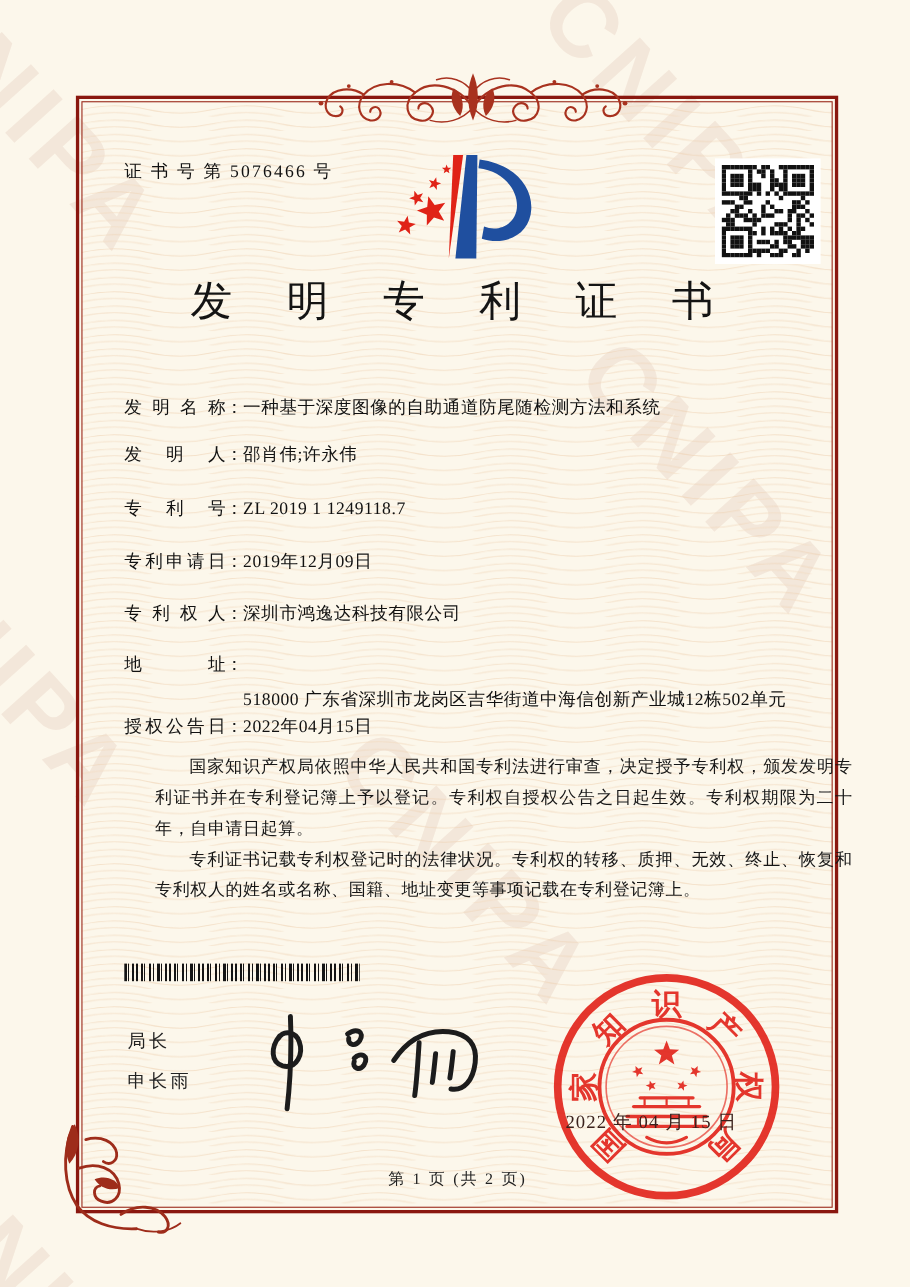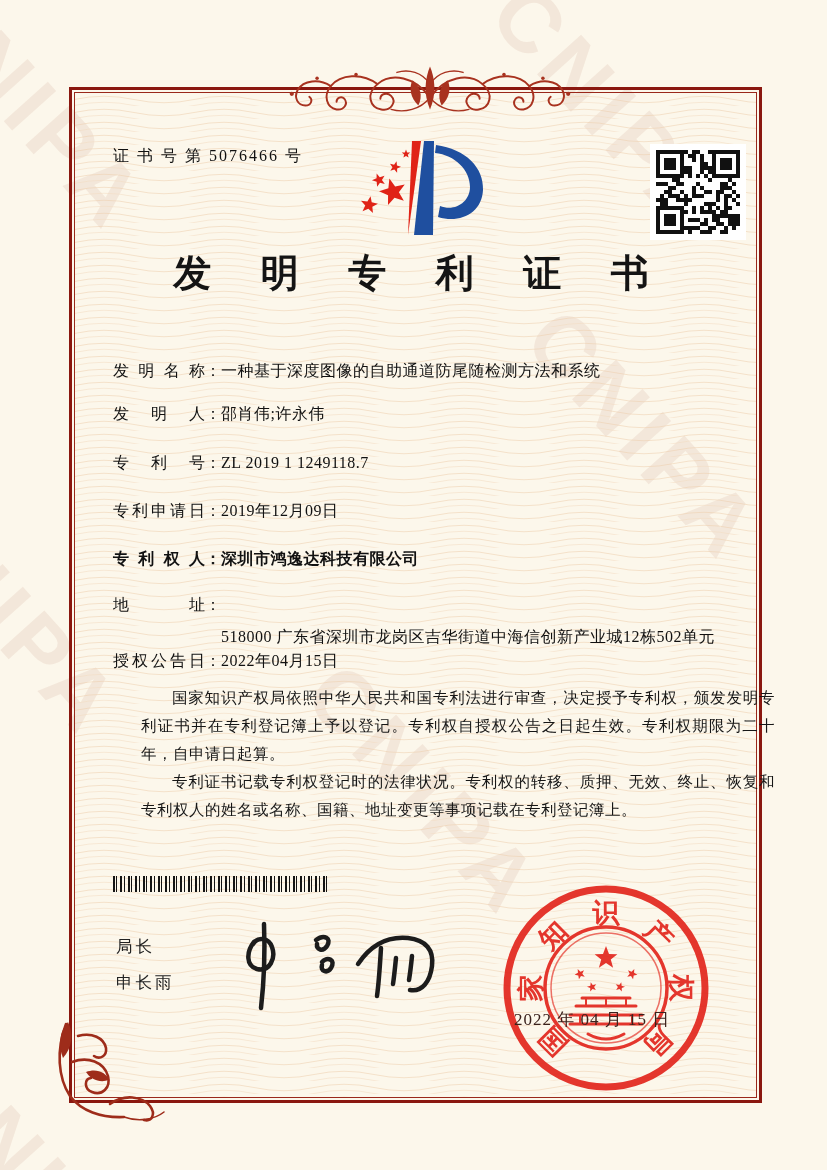--- a/index.html
+++ b/index.html
@@ -30,21 +30,21 @@
   .guilloche{position:absolute;left:74px;top:93px;width:683px;height:1004px;opacity:.55;}
   
   .cert-no{
     position:absolute;left:113px;top:146px;font-size:16px;letter-spacing:2px;color:#111;
   }
   .logo{position:absolute;left:336px;top:136px;width:172px;height:104px;}
   .qr{position:absolute;left:650px;top:144px;width:96px;height:96px;background:#ffffff;}
   .qr svg{position:absolute;left:6px;top:6px;}
   .title{
     position:absolute;left:70px;top:248px;width:692px;text-align:center;
-    font-size:38px;font-weight:700;letter-spacing:20px;padding-left:10px;
+    font-size:38px;font-weight:400;letter-spacing:20px;padding-left:10px;
     box-sizing:border-box;color:#141414;
   }
   
   .fields{position:absolute;left:113px;top:346px;width:636px;font-size:16px;}
   .frow{position:absolute;left:0;width:636px;line-height:1.65;}
   .flabel{
     display:inline-block;width:92px;text-align:justify;text-align-last:justify;
     vertical-align:top;color:#111;
   }
   .fcolon{display:inline-block;vertical-align:top;}
@@ -410,21 +410,21 @@
     </div>
     <div class="frow" style="top:55px;">
       <span class="flabel">发明人</span><span class="fcolon">：</span><span class="fvalue">邵肖伟;许永伟</span>
     </div>
     <div class="frow" style="top:104px;">
       <span class="flabel">专利号</span><span class="fcolon">：</span><span class="fvalue">ZL 2019 1 1249118.7</span>
     </div>
     <div class="frow" style="top:152px;">
       <span class="flabel">专利申请日</span><span class="fcolon">：</span><span class="fvalue">2019年12月09日</span>
     </div>
-    <div class="frow" style="top:200px;font-weight:bold;">
+    <div class="frow" style="top:200px;">
       <span class="flabel">专利权人</span><span class="fcolon">：</span><span class="fvalue">深圳市鸿逸达科技有限公司</span>
     </div>
     <div class="frow" style="top:246px;">
       <span class="flabel">地址</span><span class="fcolon">：</span><span class="fvalue" style="width:505px;margin-top:32px;">518000 广东省深圳市龙岗区吉华街道中海信创新产业城12栋502单元</span>
     </div>
     <div class="frow" style="top:302px;">
       <span class="flabel">授权公告日</span><span class="fcolon">：</span><span class="fvalue">2022年04月15日</span>
     </div>
   </div>
 
@@ -479,14 +479,15 @@
           <path d="M-20,10 V18 M0,10 V18 M20,10 V18" stroke-width="2"></path>
           <path d="M-26,27 V36 M26,27 V36" stroke-width="2"></path>
           <path d="M-36,36 H36"></path>
           <path d="M-18,46 Q0,56 18,46"></path>
         </g>
       </g>
     </g>
   </svg>
   <div class="seal-date">2022 年 04 月 15 日</div>
 
+  <div class="page-info">第 1 页 (共 2 页)</div>
 
 </div>
 
 </body></html>

